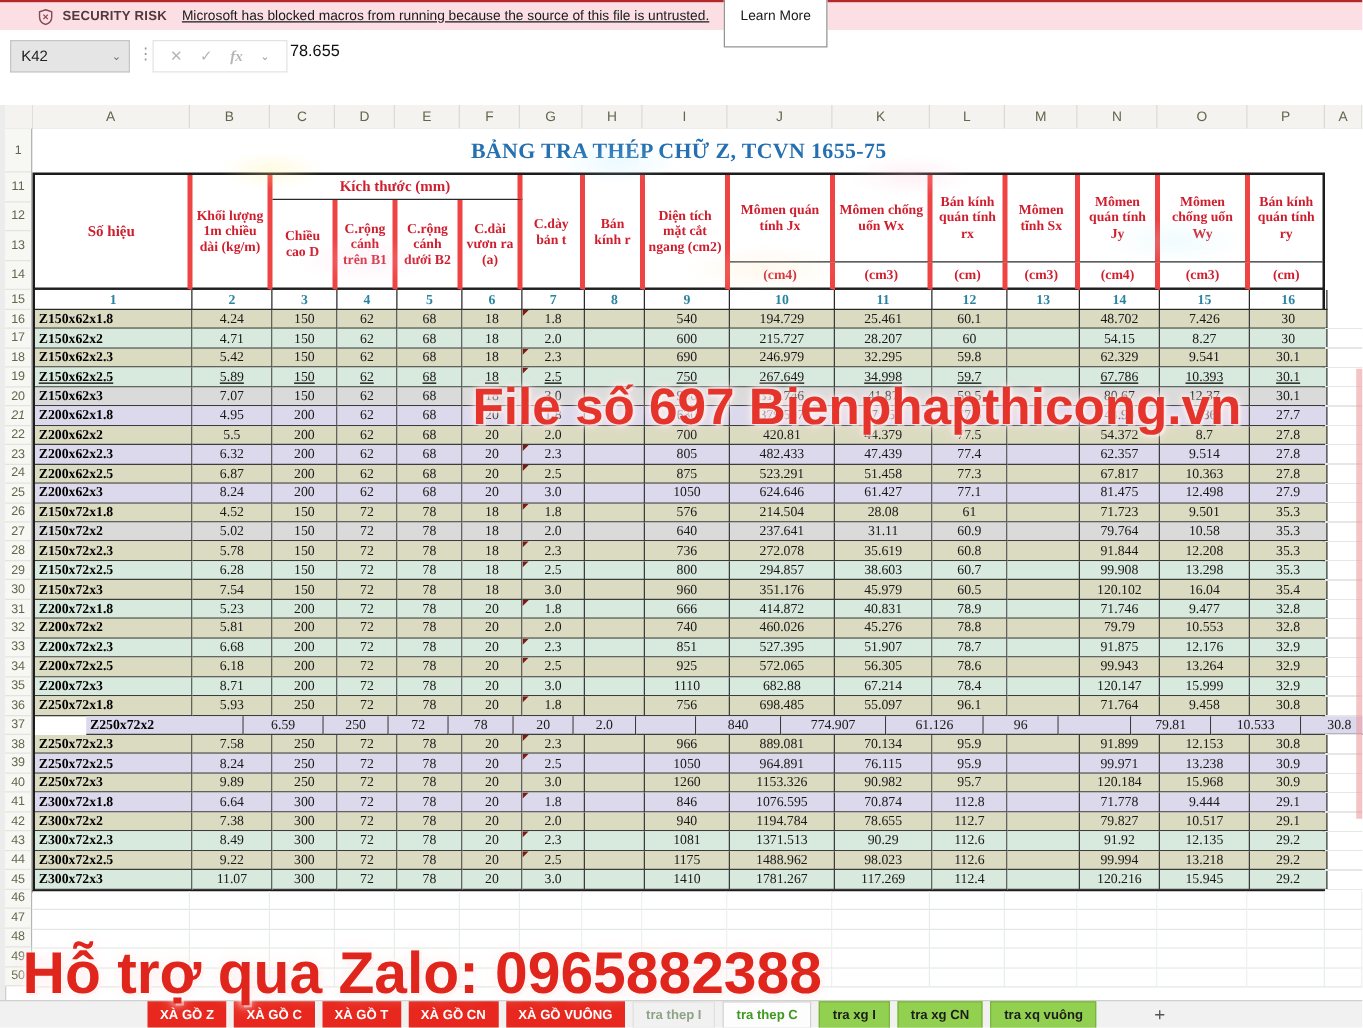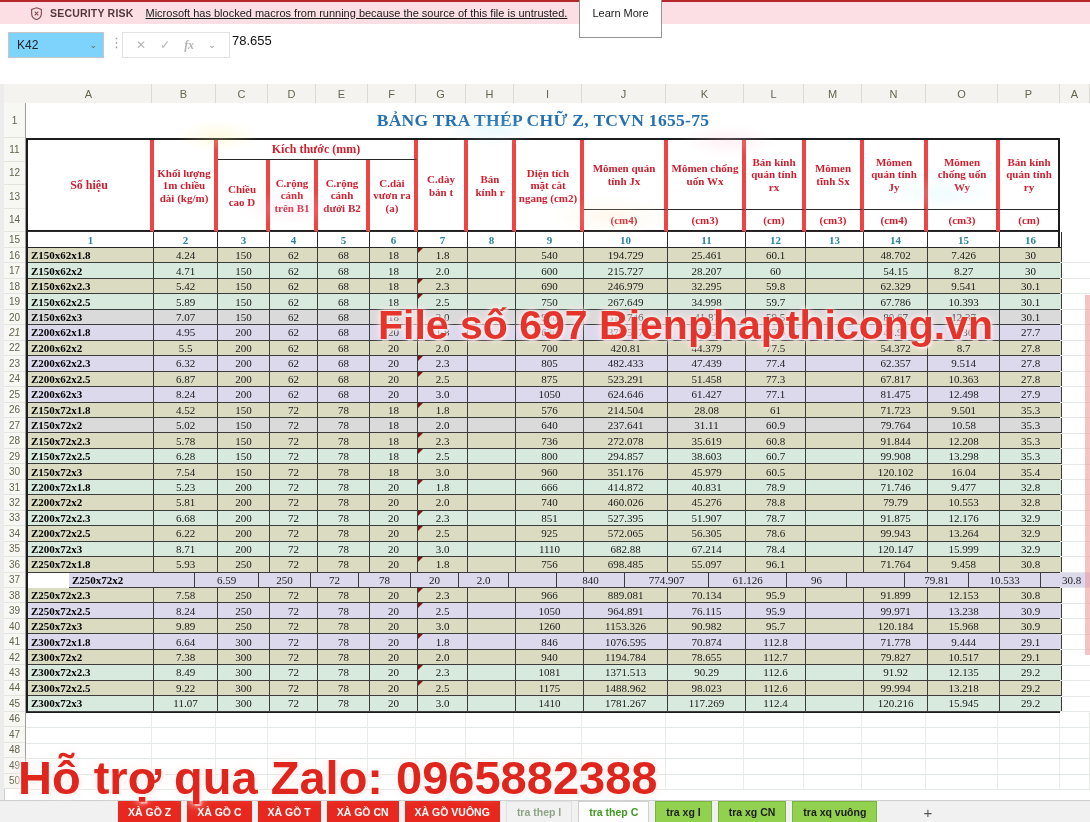--- a/index.html
+++ b/index.html
@@ -10,21 +10,21 @@
   .banner{position:absolute;left:0;top:2px;width:100%;height:22px;background:#fbdfe5;
     display:flex;align-items:center;z-index:5;}
   .shield{width:13px;height:13px;margin-left:30px;flex:0 0 auto;}
   .banner-label{font-size:10.5px;font-weight:bold;color:#53393c;margin-left:7px;letter-spacing:.2px;}
   .banner-msg{font-size:11px;color:#1a1a1a;text-decoration:underline;margin-left:12px;}
   .banner-btn{margin-left:12px;background:#fff;border:1px solid #949494;font-size:11px;
     color:#1a1a1a;padding:18px 12px;cursor:pointer;}
   
   .fbar{position:absolute;left:0;top:24px;width:100%;height:60px;background:#fff;}
   .namebox{position:absolute;left:8px;top:8px;width:94px;height:24px;border:1px solid #c6c6c6;
-    display:flex;align-items:center;font-size:12px;color:#222;background:#7dd3fc;}
+    display:flex;align-items:center;font-size:12px;color:#222;background:#e5e5e5;}
   .namebox .txt{padding-left:8px;flex:1;}
   .namebox .chev{font-size:9px;color:#666;padding-right:6px;}
   .fdots{position:absolute;left:110px;top:11px;color:#9a9a9a;font-size:13px;}
   .fbtns{position:absolute;left:122px;top:8px;height:24px;display:flex;align-items:center;
     border:1px solid #e3e3e3;padding:0 6px;color:#b5b5b5;}
   .fbtns span{margin:0 7px;font-size:12px;}
   .fx{font-family:"Liberation Serif",serif;font-style:italic;font-weight:bold;font-size:13px;}
   .fvalue{position:absolute;left:232px;top:9px;font-size:13px;color:#111;
     font-family:"Liberation Sans",sans-serif;}
   
@@ -295,21 +295,21 @@
           <div class="dcell"></div>
           <div class="dcell">690</div>
           <div class="dcell">246.979</div>
           <div class="dcell">32.295</div>
           <div class="dcell">59.8</div>
           <div class="dcell"></div>
           <div class="dcell">62.329</div>
           <div class="dcell">9.541</div>
           <div class="dcell">30.1</div>
         </div>
-        <div class="drow bg-green" style="grid-template-columns: 126px 64px 52px 48px 52px 48px 50px 48px 68px 84px 78px 60px 58px 64px 72px 62px;">
+        <div class="drow bg-green" style="grid-template-columns: 126px 64px 52px 48px 52px 48px 50px 48px 68px 84px 78px 60px 58px 64px 72px 62px; text-decoration: underline;">
           <div class="dcell name">Z150x62x2.5</div>
           <div class="dcell">5.89</div>
           <div class="dcell">150</div>
           <div class="dcell">62</div>
           <div class="dcell">68</div>
           <div class="dcell">18</div>
           <div class="dcell flag">2.5</div>
           <div class="dcell"></div>
           <div class="dcell">750</div>
           <div class="dcell">267.649</div>
@@ -567,21 +567,21 @@
           <div class="dcell">527.395</div>
           <div class="dcell">51.907</div>
           <div class="dcell">78.7</div>
           <div class="dcell"></div>
           <div class="dcell">91.875</div>
           <div class="dcell">12.176</div>
           <div class="dcell">32.9</div>
         </div>
         <div class="drow bg-khaki" style="grid-template-columns: 126px 64px 52px 48px 52px 48px 50px 48px 68px 84px 78px 60px 58px 64px 72px 62px;">
           <div class="dcell name">Z200x72x2.5</div>
-          <div class="dcell">6.22</div>
+          <div class="dcell">6.18</div>
           <div class="dcell">200</div>
           <div class="dcell">72</div>
           <div class="dcell">78</div>
           <div class="dcell">20</div>
           <div class="dcell flag">2.5</div>
           <div class="dcell"></div>
           <div class="dcell">925</div>
           <div class="dcell">572.065</div>
           <div class="dcell">56.305</div>
           <div class="dcell">78.6</div>

